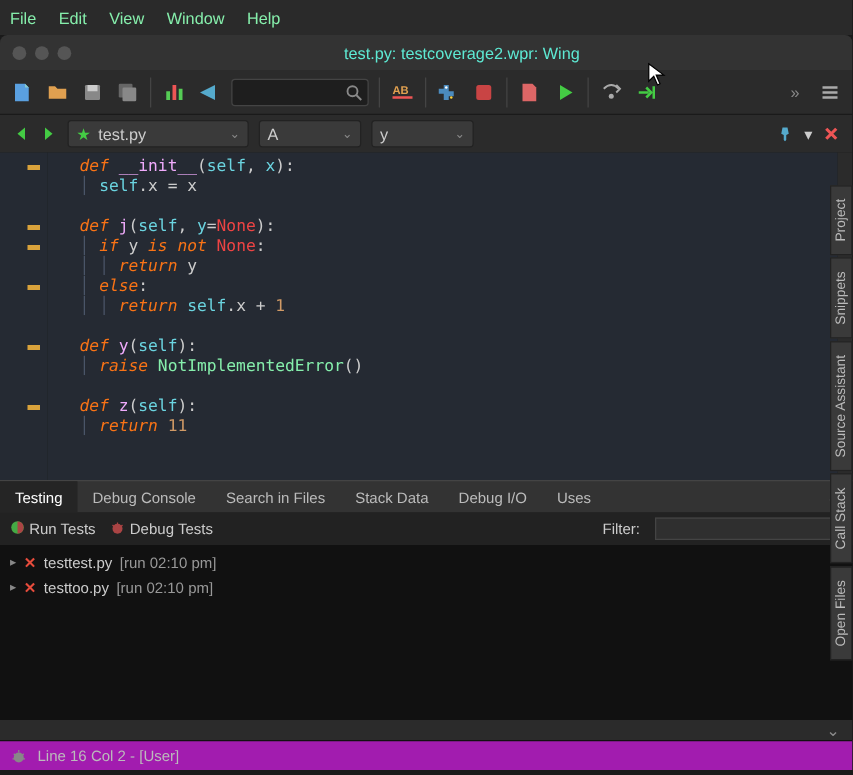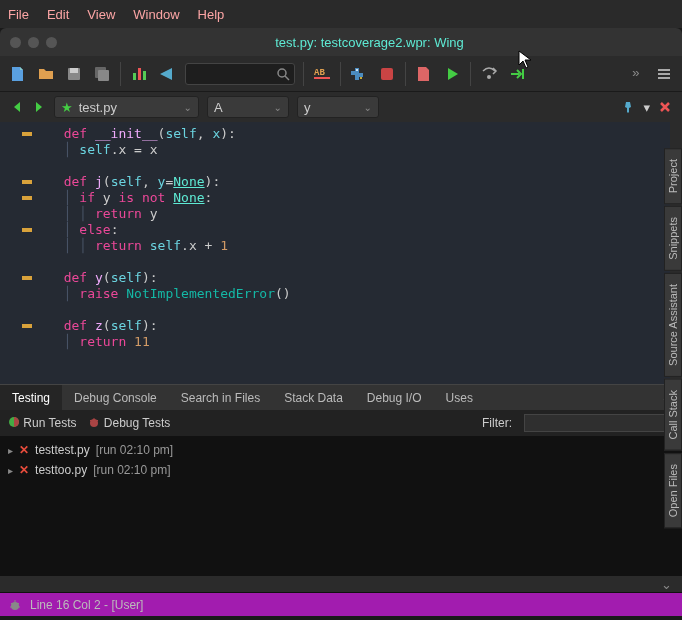--- a/index.html
+++ b/index.html
@@ -14,21 +14,21 @@
   position: relative;
 }
 .menubar {
   height: 28px;
   background: #2a2a2a;
   display: flex;
   align-items: center;
   padding: 0 8px;
   gap: 18px;
 }
-.menubar span { color: #fca5a5; cursor: default; }
+.menubar span { color: #86efac; cursor: default; }
 
 .titlebar {
   height: 28px;
   background: #333;
   display: flex;
   align-items: center;
   position: relative;
   border-top-left-radius: 6px;
   border-top-right-radius: 6px;
 }
@@ -38,21 +38,21 @@
 
 .toolbar {
   height: 36px;
   background: #2b2b2b;
   display: flex;
   align-items: center;
   padding: 0 8px;
   gap: 8px;
   border-bottom: 1px solid #1a1a1a;
 }
-.tool-icon { width: 20px; height: 20px; display: flex; align-items: center; justify-content: center; cursor: pointer; font-family: Liberation Mono, monospace; }
+.tool-icon { width: 20px; height: 20px; display: flex; align-items: center; justify-content: center; cursor: pointer; }
 .toolbar .search-box {
   width: 110px; height: 22px; background: #1e1e1e;
   border: 1px solid #444; border-radius: 3px;
   display: flex; align-items: center; justify-content: flex-end; padding: 0 4px;
 }
 .toolbar .sep { width: 1px; height: 24px; background: #444; }
 
 .subbar {
   height: 30px;
   background: #2b2b2b;
@@ -86,25 +86,25 @@
   font-family: Menlo, Consolas, monospace;
   font-size: 13px;
   line-height: 16px;
   padding: 4px 0 0 10px;
   white-space: pre;
   position: relative;
 }
 .scroll-v {
   width: 12px; background: #2b2b2b;
 }
-.kw { color: #ec4899; }
+.kw { color: #f97316; font-style: italic; }
 .fn { color: #f0abfc; }
 .param { color: #6bd4e0; }
-.const { color: #5eead4; text-decoration: underline; }
-.err { color: #14b8a6; }
+.const { color: #ef4444; }
+.err { color: #86efac; }
 .num { color: #d19a66; }
 .indent-guide { color: #4a5568; }
 
 .right-panels {
   position: absolute;
   right: 0; top: 148px;
   width: 18px;
   display: flex;
   flex-direction: column;
 }

